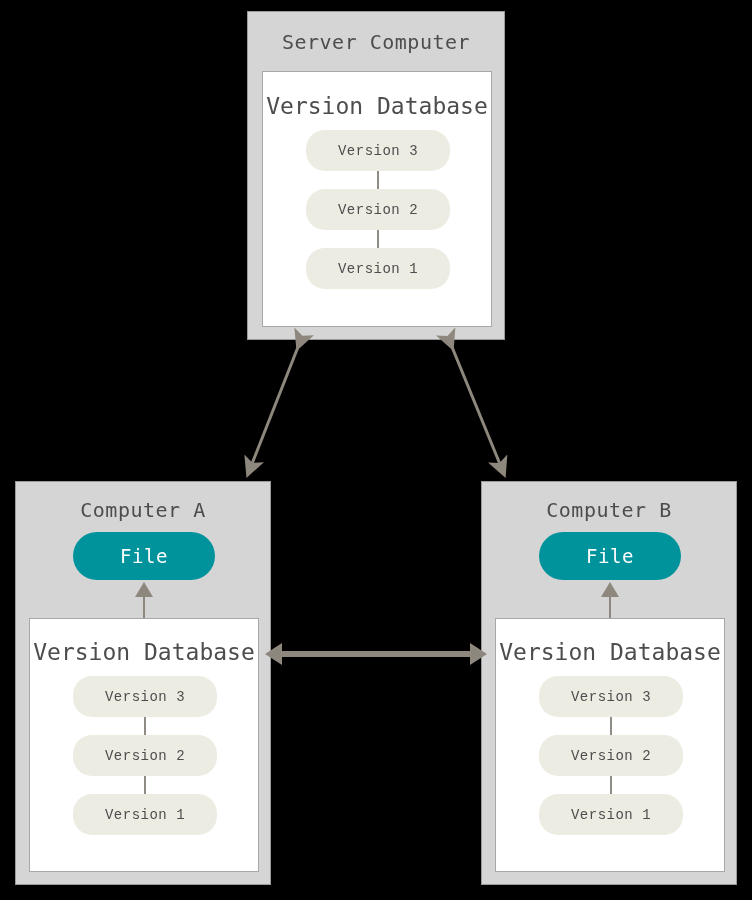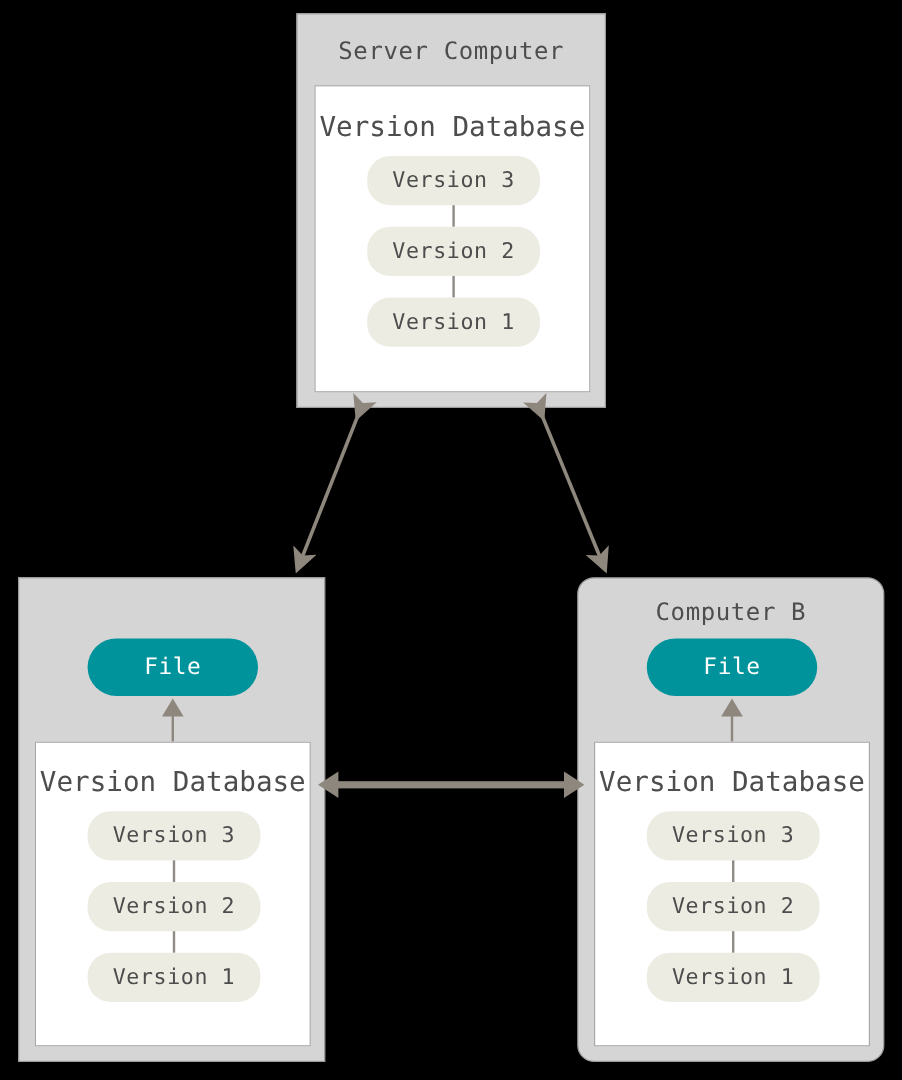--- a/index.html
+++ b/index.html
@@ -67,23 +67,24 @@
 
   
   .vpill {
     position: absolute;
     background: #edece3;
     color: #4d4d4d;
     border-radius: 19px;
     display: flex;
     align-items: center;
     justify-content: center;
-    font-size: 18px;
+    font-size: 14px;
     letter-spacing: 0.5px;
     box-sizing: border-box;
+    font-family: Liberation Mono, monospace;
   }
   .vlink {
     position: absolute;
     width: 2px;
     background: #8f8c85;
   }
 
   
   .arrow-line {
     position: absolute;
@@ -139,20 +140,21 @@
       </div>
       <div class="vlink" style="left:114px; top:158px; height:18px;"></div>
 
       <div class="vpill" style="left:43px; top:176px; width:144px; height:41px;">
         <span>Version 1</span>
       </div>
     </div>
   </div>
 
   <div class="machine" style="left:15px; top:481px; width:256px; height:404px;">
+    <div class="machine-title" style="top:16px;">Computer A</div>
 
     <div class="file-pill" style="left:57px; top:50px; width:142px; height:48px;">
       <span>File</span>
     </div>
 
     <div class="arrow-line" style="left:127px; top:113px; width:2px; height:24px;"></div>
     <div class="arrow-head ah-up" style="left:119px; top:100px;"></div>
 
     <div class="vdb" style="left:13px; top:136px; width:230px; height:254px;">
       <div class="vdb-title" style="top:20px;">Version Database</div>
@@ -166,21 +168,21 @@
         <span>Version 2</span>
       </div>
       <div class="vlink" style="left:114px; top:157px; height:18px;"></div>
 
       <div class="vpill" style="left:43px; top:175px; width:144px; height:41px;">
         <span>Version 1</span>
       </div>
     </div>
   </div>
 
-  <div class="machine" style="left:481px; top:481px; width:256px; height:404px;border-radius:14px;">
+  <div class="machine" style="left:481px; top:481px; width:256px; height:404px;">
     <div class="machine-title" style="top:16px;">Computer B</div>
 
     <div class="file-pill" style="left:57px; top:50px; width:142px; height:48px;">
       <span>File</span>
     </div>
 
     <div class="arrow-line" style="left:127px; top:113px; width:2px; height:24px;"></div>
     <div class="arrow-head ah-up" style="left:119px; top:100px;"></div>
 
     <div class="vdb" style="left:13px; top:136px; width:230px; height:254px;">

